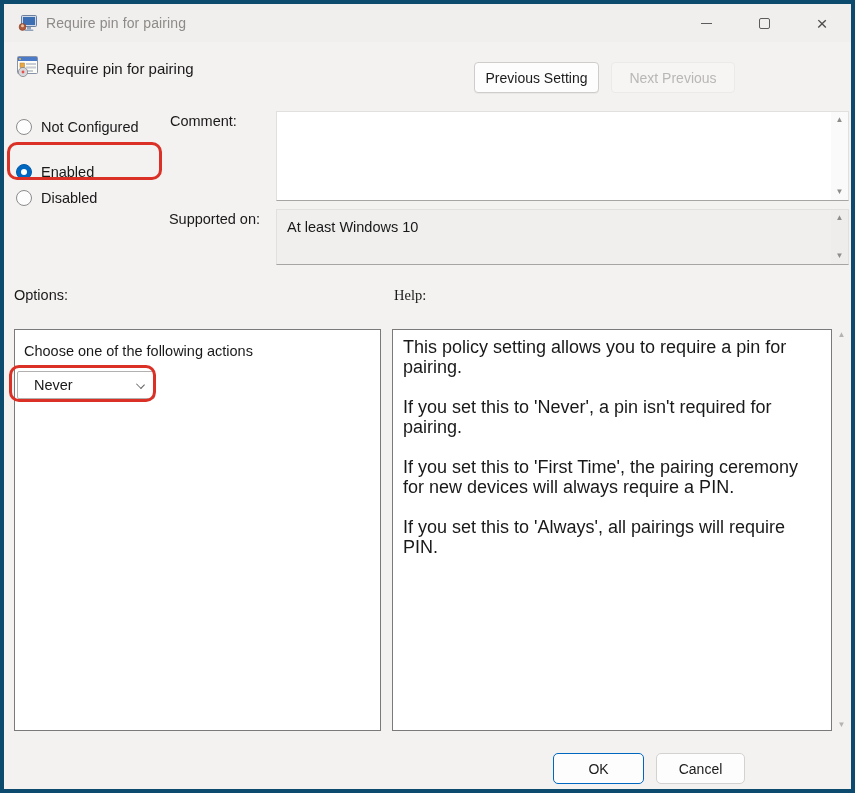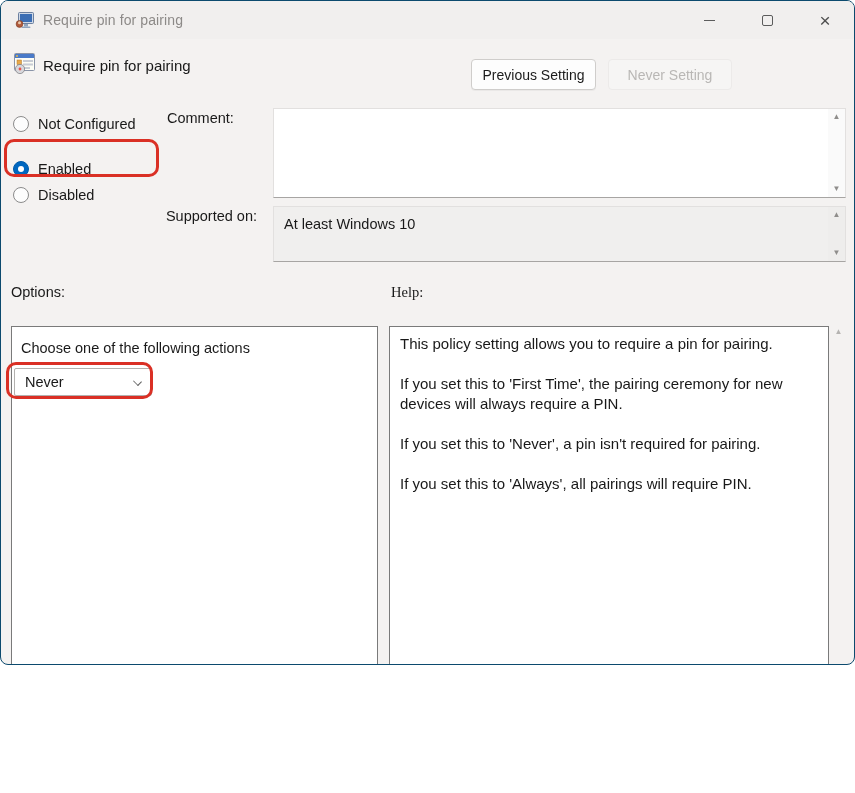--- a/index.html
+++ b/index.html
@@ -4,24 +4,24 @@
 <style>
   * { margin: 0; padding: 0; box-sizing: border-box; }
   html, body { background: #ffffff; }
   body {
     font-family: "Liberation Sans", "DejaVu Sans", sans-serif;
     color: #1b1b1b;
     -webkit-font-smoothing: antialiased;
   }
   #window {
     position: relative;
-    width: 855px; height: 665px;
+    width: 855px; height: 793px;
     background: #f4f2f1;
-    border: 1px solid #0c4a6e;
-    border-radius: 8px;
+    border: 4px solid #0c4a6e;
+    border-radius: 0;
     overflow: hidden;
   }
 
   
   .titlebar {
     position: absolute; left: 0; top: 0; width: 100%; height: 38px;
     background: #f1efee;
     display: flex; align-items: center;
   }
   .titlebar-icon { margin-left: 14px; width: 19px; height: 17px; flex: 0 0 auto; }
@@ -93,30 +93,30 @@
   
   .panel {
     position: absolute; background: #ffffff; border: 1px solid #7a7a7a;
   }
   .options-panel { left: 10px; top: 325px; width: 367px; height: 402px; }
   .options-choose { position: absolute; left: 9px; top: 13px; font-size: 14.5px; color: #191919; }
   .dropdown {
     position: absolute; left: 2px; top: 41px; width: 138px; height: 28px;
     background: #ffffff; border: 1px solid #b3b1af; border-radius: 2px;
     display: flex; align-items: center; font-size: 14.5px; color: #191919;
-    padding-left: 10px;
+    padding-left: 16px;
   }
   .chevron {
     position: absolute; right: 10px; top: 9px;
     width: 7px; height: 7px;
     border-right: 1.4px solid #5f5f5f; border-bottom: 1.4px solid #5f5f5f;
     transform: rotate(45deg) scale(1, .8);
   }
   .help-panel { left: 388px; top: 325px; width: 440px; height: 402px; padding: 7px 10px; }
-  .help-panel p { font-size: 15px; line-height: 20px; color: #191919; margin-bottom: 20px; }
+  .help-panel p { font-size: 18px; line-height: 20px; color: #191919; margin-bottom: 20px; }
   .help-scroll {
     position: absolute; left: 830px; top: 327px; width: 15px; height: 398px;
     display: flex; flex-direction: column; align-items: center; justify-content: space-between;
   }
   .help-scroll .scroll-arrow { color: #b5b3b1; }
 
   
   .btn-ok { position: absolute; left: 549px; top: 749px; width: 91px; height: 31px;
     border: 1px solid #0067c0; border-radius: 5px; }
   .btn-cancel { position: absolute; left: 652px; top: 749px; width: 89px; height: 31px; border-radius: 5px; }
@@ -156,21 +156,21 @@
     <circle cx="3" cy="3" r="1" fill="#e8b84a"></circle>
     <rect x="9" y="7" width="10" height="2" fill="#c8ccd4"></rect>
     <rect x="9" y="10.5" width="10" height="2" fill="#c8ccd4"></rect>
     <rect x="9" y="14" width="7" height="2" fill="#c8ccd4"></rect>
     <rect x="3" y="7" width="4.5" height="4.5" fill="#e8a84a" stroke="#b07828" stroke-width="0.5"></rect>
     <circle cx="6" cy="16" r="4.6" fill="#d8d8dc" stroke="#77797e" stroke-width="0.7"></circle>
     <circle cx="6" cy="16" r="1.4" fill="#e8524a"></circle>
   </svg>
   <span class="header-title">Require pin for pairing</span>
   <button class="btn btn-prev">Previous Setting</button>
-  <button class="btn btn-next">Never Setting</button>
+  <button class="btn btn-next">Next Previous</button>
 
   <div class="radio-row" style="top:114px;">
     <span class="radio-circle"></span>
     <span class="radio-label">Not Configured</span>
   </div>
   <div class="radio-row" style="top:159px;">
     <span class="radio-circle selected">
       <span class="radio-dot"></span>
     </span>
     <span class="radio-label">Enabled</span>
@@ -208,22 +208,22 @@
     <div class="dropdown">
       <span>Never</span>
       <span class="chevron"></span>
     </div>
   </div>
 
   <div class="annotation" style="left:5px; top:361px; width:147px; height:37px;"></div>
 
   <div class="panel help-panel">
     <p>This policy setting allows you to require a pin for pairing.</p>
+    <p>If you set this to 'Never', a pin isn't required for pairing.</p>
     <p>If you set this to 'First Time', the pairing ceremony for new devices will always require a PIN.</p>
-    <p>If you set this to 'Never', a pin isn't required for pairing.</p>
     <p>If you set this to 'Always', all pairings will require PIN.</p>
   </div>
   <div class="help-scroll">
     <span class="scroll-arrow">▲</span>
     <span class="scroll-arrow">▼</span>
   </div>
 
   <button class="btn btn-ok">OK</button>
   <button class="btn btn-cancel">Cancel</button>
 

